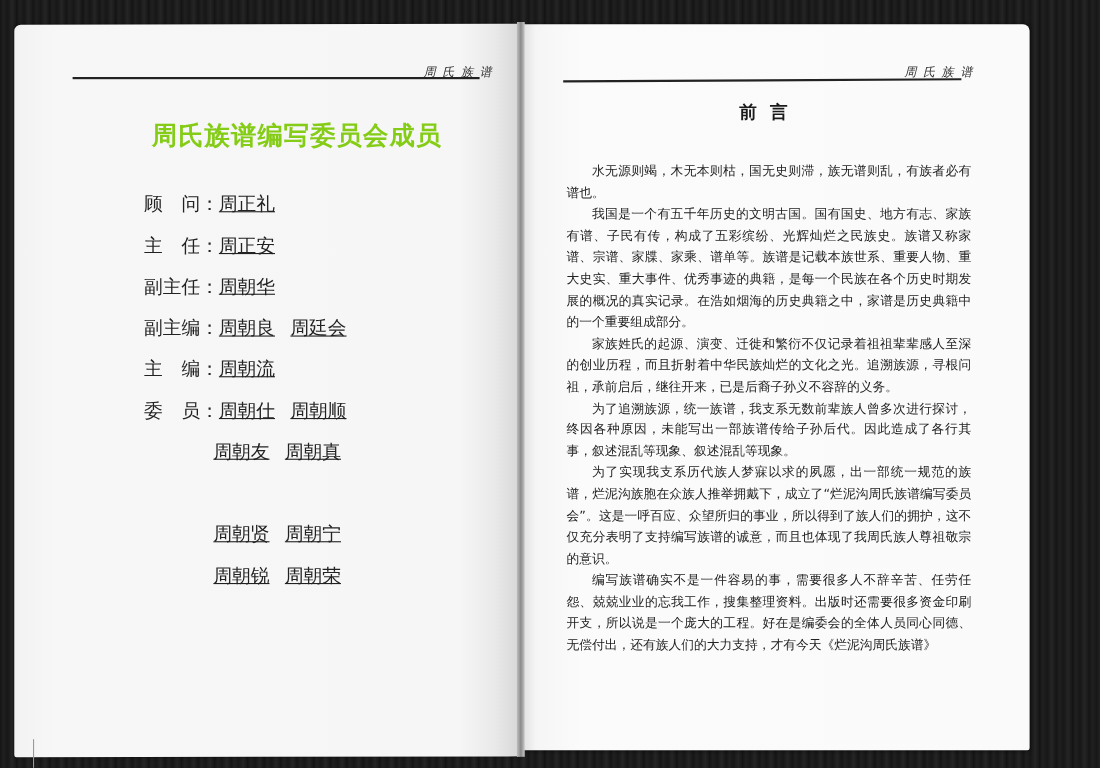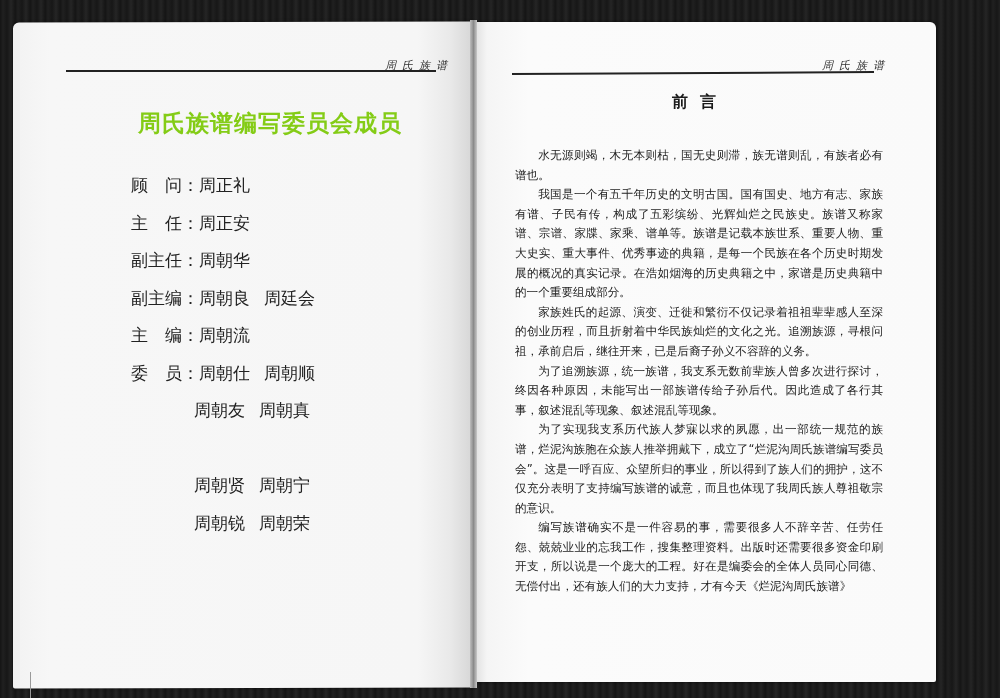--- a/index.html
+++ b/index.html
@@ -39,21 +39,21 @@
       position:absolute; left:120px; top:108px; width:300px;
       font-size:23px; font-weight:bold; letter-spacing:1px; color:#84cc16;
       text-align:center;
     }
     .members { position:absolute; left:131px; top:174px; }
     .member-row {
       height:37.5px; display:flex; font-size:17px; color:#222;
       font-family: "DejaVu Sans", "Liberation Sans", sans-serif;
     }
     .member-role { width:68px; white-space:pre; }
-    .member-names { display:flex; gap:14px; }
+    .member-names { display:flex; gap:14px;text-decoration:underline; }
     .member-indent { width:63px; }
     .preface-title {
       position:absolute; left:672px; top:92px; font-size:16px; font-weight:bold;
       letter-spacing:12px; color:#1a1a1a;
     }
     .preface-body {
       position:absolute; left:515px; top:122px; width:368px;
       font-size:11.6px; line-height:19.6px; color:#222;
       font-family: "DejaVu Sans", "Liberation Sans", sans-serif;
       text-align:justify;

